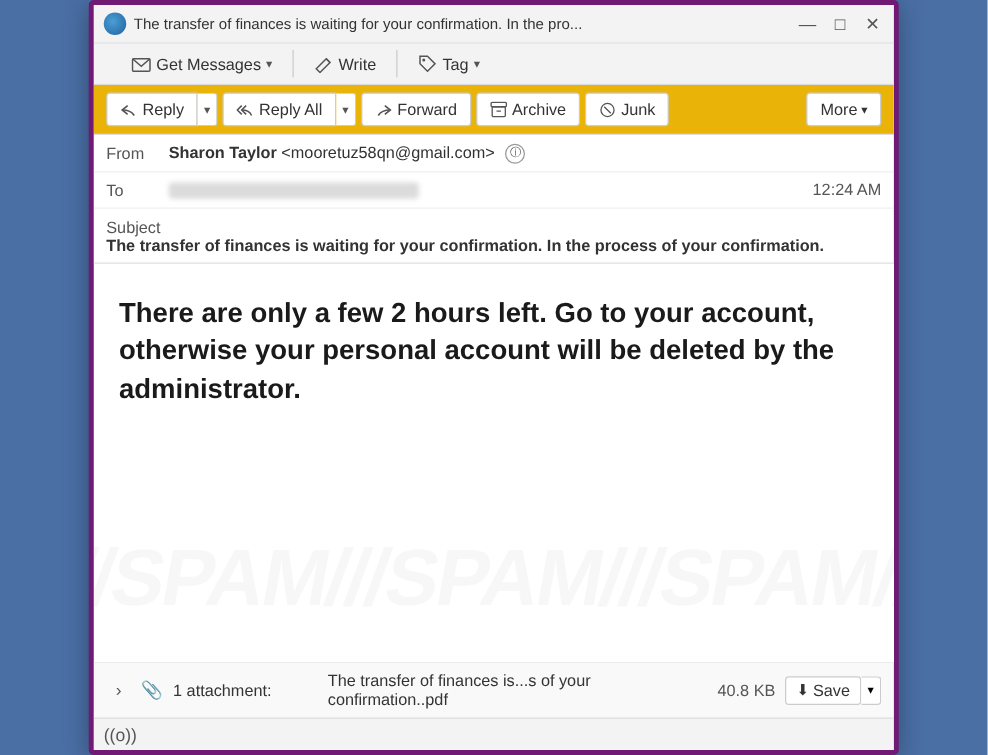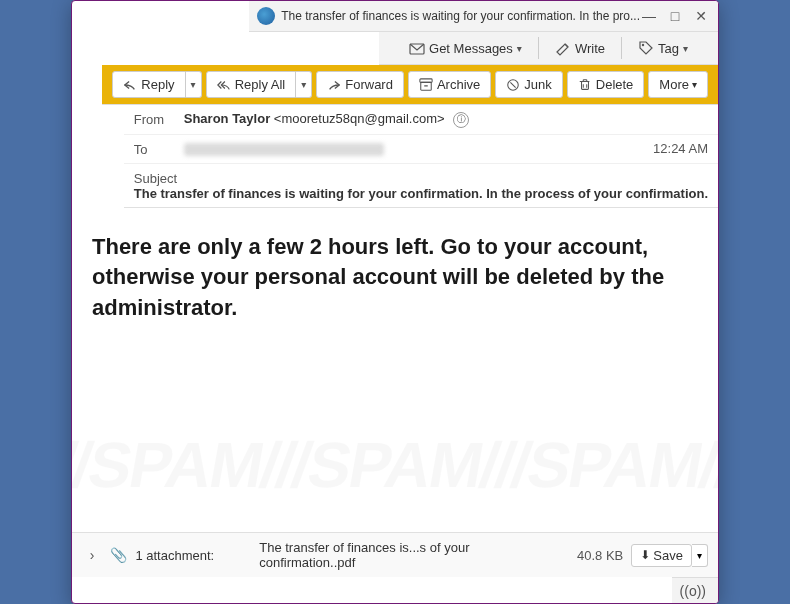--- a/index.html
+++ b/index.html
@@ -9,27 +9,26 @@
       background: #4a6fa5;
       display: flex;
       justify-content: center;
       align-items: center;
       min-height: 100vh;
     }
     .window {
       width: 648px;
       height: 604px;
       background: #fff;
-      border: 1px solid #701a75;
+      border: 4px solid #701a75;
       border-radius: 4px;
       display: flex;
       flex-direction: column;
       box-shadow: 0 4px 20px rgba(0,0,0,0.3);
       overflow: hidden;
-      align-items: flex-end;
     }
     
     .title-bar {
       background: #f3f3f3;
       border-bottom: 1px solid #ddd;
       display: flex;
       align-items: center;
       padding: 6px 8px;
       user-select: none;
     }
@@ -419,32 +418,20 @@
     </button>
 
     <button class="action-btn">
       <svg width="14" height="14" viewBox="0 0 16 16" fill="none">
         <circle cx="8" cy="8" r="6" stroke="#555" stroke-width="1.2" fill="none"></circle>
         <line x1="5" y1="5" x2="11" y2="11" stroke="#555" stroke-width="1.2"></line>
       </svg>
       <span>Junk</span>
     </button>
 
-    <button class="action-btn">
-      <svg width="14" height="14" viewBox="0 0 16 16" fill="none">
-        <polyline points="2,4 4,4 13,4" stroke="#555" stroke-width="1.2" fill="none"></polyline>
-        <rect x="4" y="4" width="8" height="9" rx="1" stroke="#555" stroke-width="1.2" fill="none"></rect>
-        <line x1="6" y1="7" x2="6" y2="11" stroke="#555" stroke-width="1.2"></line>
-        <line x1="10" y1="7" x2="10" y2="11" stroke="#555" stroke-width="1.2"></line>
-        <line x1="6" y1="4" x2="6" y2="2" stroke="#555" stroke-width="1.2"></line>
-        <line x1="10" y1="4" x2="10" y2="2" stroke="#555" stroke-width="1.2"></line>
-        <line x1="6" y1="2" x2="10" y2="2" stroke="#555" stroke-width="1.2"></line>
-      </svg>
-      <span>Delete</span>
-    </button>
 
     <button class="action-btn-more">
       <span>More</span>
       <span style="font-size:10px">▾</span>
     </button>
   </div>
 
   <div class="email-header">
     <div class="email-field">
       <span class="email-label">From</span>

